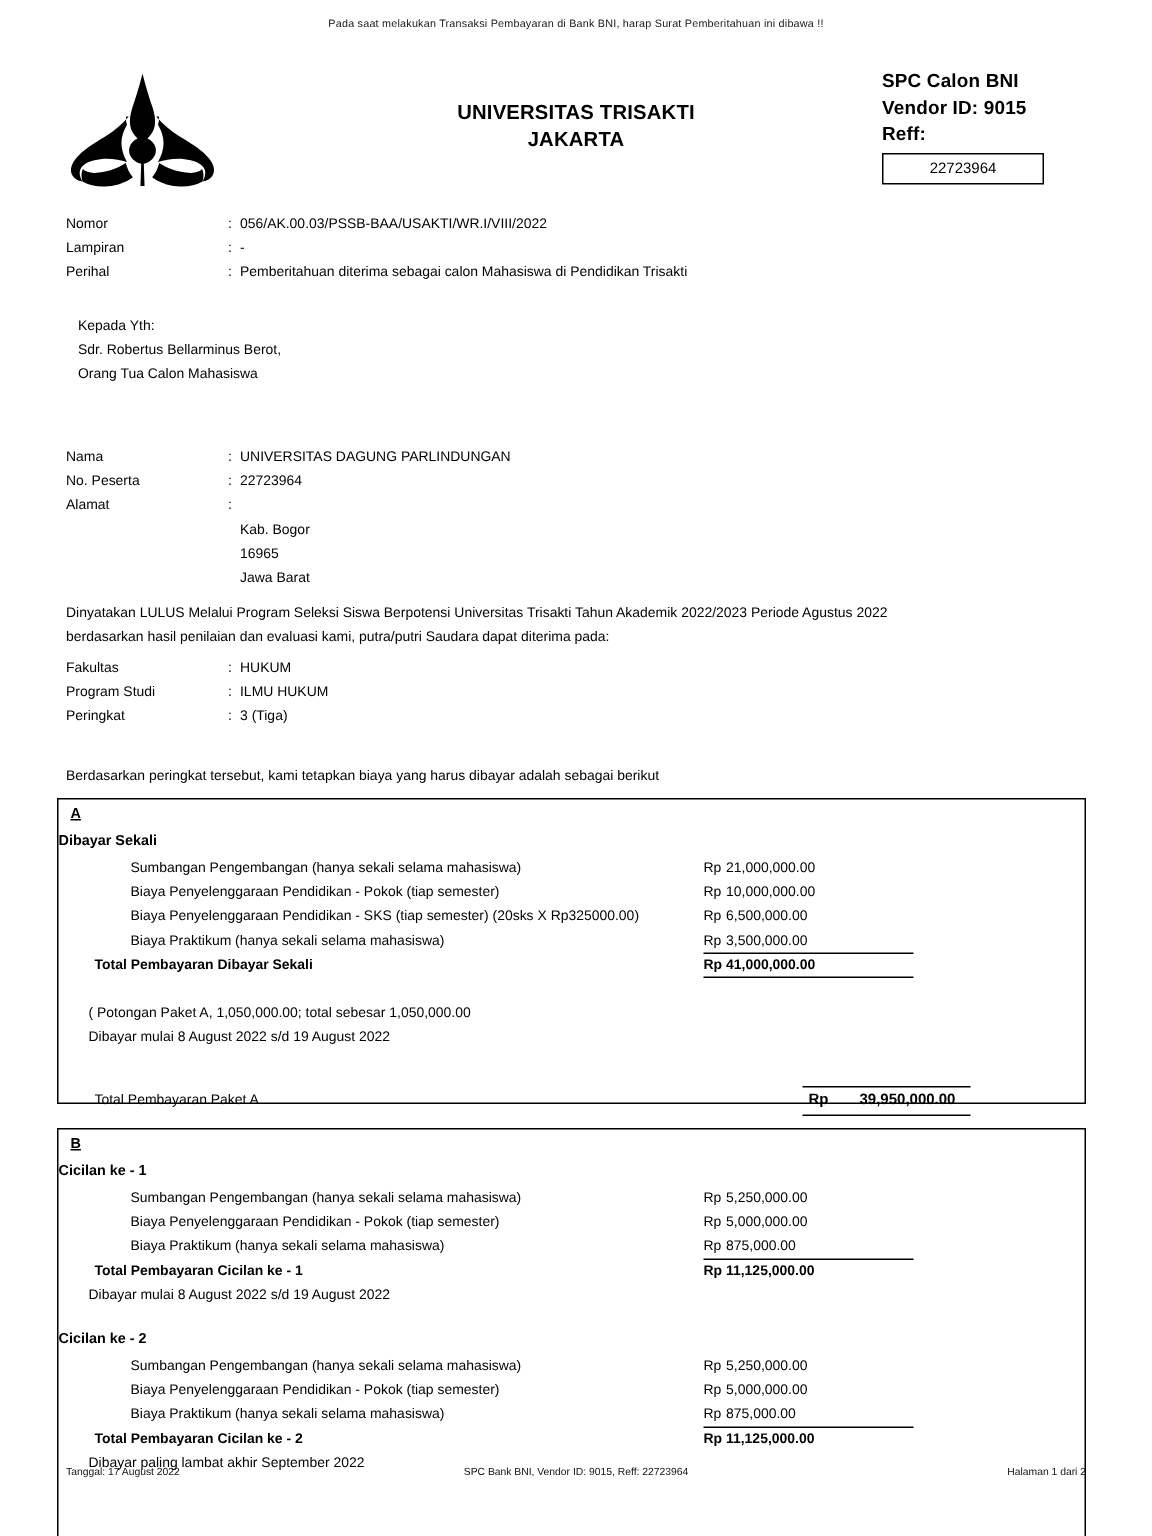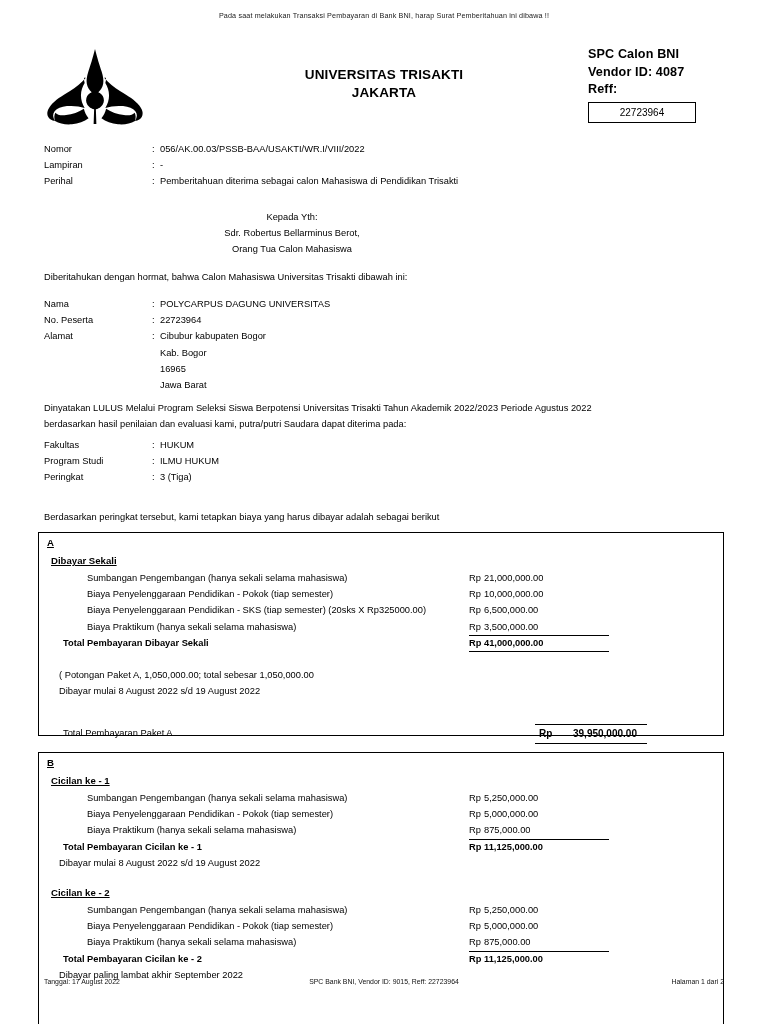--- a/index.html
+++ b/index.html
@@ -103,21 +103,21 @@
   }
   .row .val {
     flex: 1 1 auto;
   }
   .plain-line {
     line-height: 16.2px;
     font-size: 9.3px;
   }
 
   #letter-meta { left: 44px; top: 141px; width: 600px; }
-  #addressee   { left: 32px; top: 209px; width: 520px; text-align: center; }
+  #addressee   { left: 52px; top: 209px; width: 520px; }
   #intro-line  { left: 44px; top: 269px; width: 660px; }
   #student     { left: 44px; top: 296px; width: 560px; }
   #verdict     { left: 44px; top: 400px; width: 660px; }
   #program     { left: 44px; top: 437px; width: 560px; }
   #fees-intro  { left: 44px; top: 509px; width: 660px; }
 
   .addr-extra { padding-left: 116px; }
 
   
   .fee-box {
@@ -135,22 +135,21 @@
     position: absolute;
     left: 8px;
     top: 4px;
     font-size: 9.6px;
     font-weight: bold;
     text-decoration: underline;
   }
   .group-title {
     font-size: 9.6px;
     font-weight: bold;
-    text-decoration: underline;
-    margin-left: 12px;
+    margin-left: 0;
   }
   .fee-line {
     position: relative;
     height: 16.2px;
     line-height: 16.2px;
   }
   .fee-line .desc {
     position: absolute;
     left: 48px;
     white-space: nowrap;
@@ -238,21 +237,21 @@
       </g>
     </svg>
 
     <div class="univ-title">
       <div>UNIVERSITAS TRISAKTI</div>
       <div>JAKARTA</div>
     </div>
 
     <div class="bank-block">
       <div class="bank-line">SPC Calon BNI</div>
-      <div class="bank-line">Vendor ID: 4087</div>
+      <div class="bank-line">Vendor ID: 9015</div>
       <div class="bank-line">Reff:</div>
       <div class="reff-box">22723964</div>
     </div>
   </div>
 
   <div class="block" id="letter-meta">
     <div class="row">
       <span class="lbl">Nomor</span>
       <span class="sep">:</span>
       <span class="val">056/AK.00.03/PSSB-BAA/USAKTI/WR.I/VIII/2022</span>
@@ -268,39 +267,35 @@
       <span class="val">Pemberitahuan diterima sebagai calon Mahasiswa di Pendidikan Trisakti</span>
     </div>
   </div>
 
   <div class="block" id="addressee">
     <div class="plain-line">Kepada Yth:</div>
     <div class="plain-line">Sdr. Robertus Bellarminus Berot,</div>
     <div class="plain-line">Orang Tua Calon Mahasiswa</div>
   </div>
 
-  <div class="block" id="intro-line">
-    <div class="plain-line">Diberitahukan dengan hormat, bahwa Calon Mahasiswa Universitas Trisakti dibawah ini:</div>
-  </div>
 
   <div class="block" id="student">
     <div class="row">
       <span class="lbl">Nama</span>
       <span class="sep">:</span>
-      <span class="val">POLYCARPUS DAGUNG UNIVERSITAS</span>
+      <span class="val">UNIVERSITAS DAGUNG PARLINDUNGAN</span>
     </div>
     <div class="row">
       <span class="lbl">No. Peserta</span>
       <span class="sep">:</span>
       <span class="val">22723964</span>
     </div>
     <div class="row">
       <span class="lbl">Alamat</span>
       <span class="sep">:</span>
-      <span class="val">Cibubur kabupaten Bogor</span>
     </div>
     <div class="plain-line addr-extra">Kab. Bogor</div>
     <div class="plain-line addr-extra">16965</div>
     <div class="plain-line addr-extra">Jawa Barat</div>
   </div>
 
   <div class="block" id="verdict">
     <div class="plain-line">Dinyatakan LULUS Melalui Program Seleksi Siswa Berpotensi Universitas Trisakti Tahun Akademik 2022/2023 Periode Agustus 2022</div>
     <div class="plain-line">berdasarkan hasil penilaian dan evaluasi kami, putra/putri Saudara dapat diterima pada:</div>
   </div>

